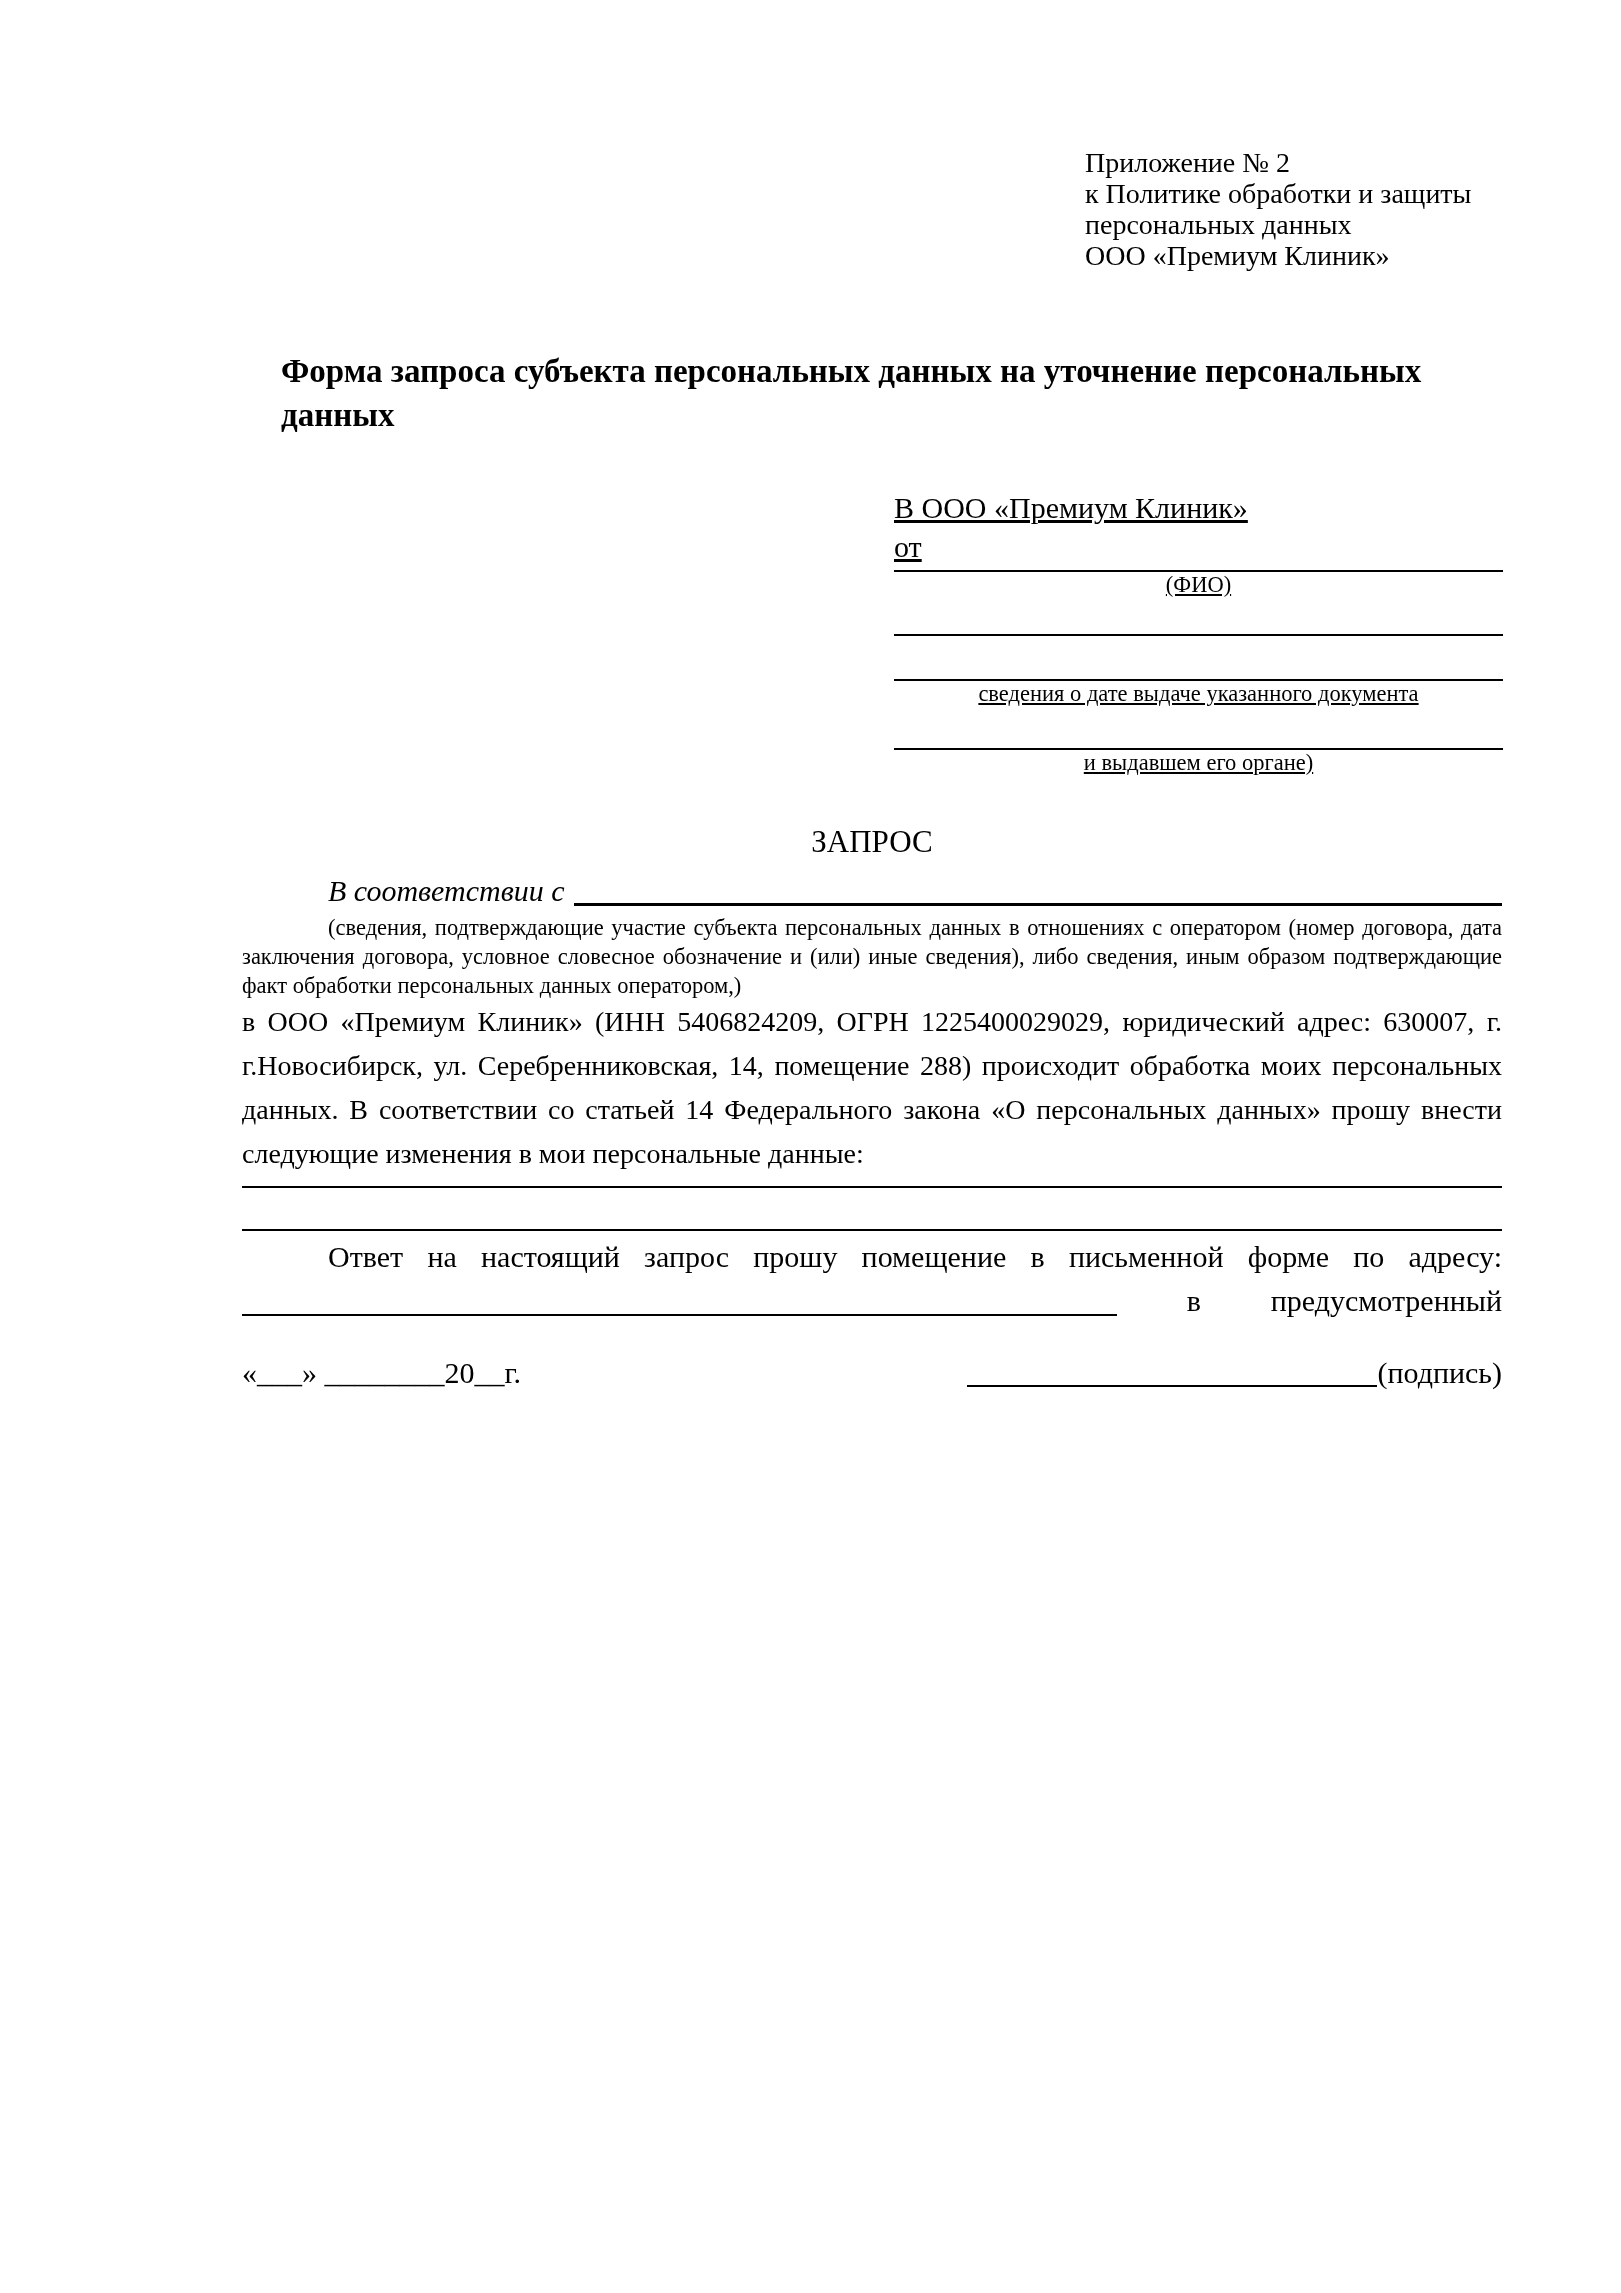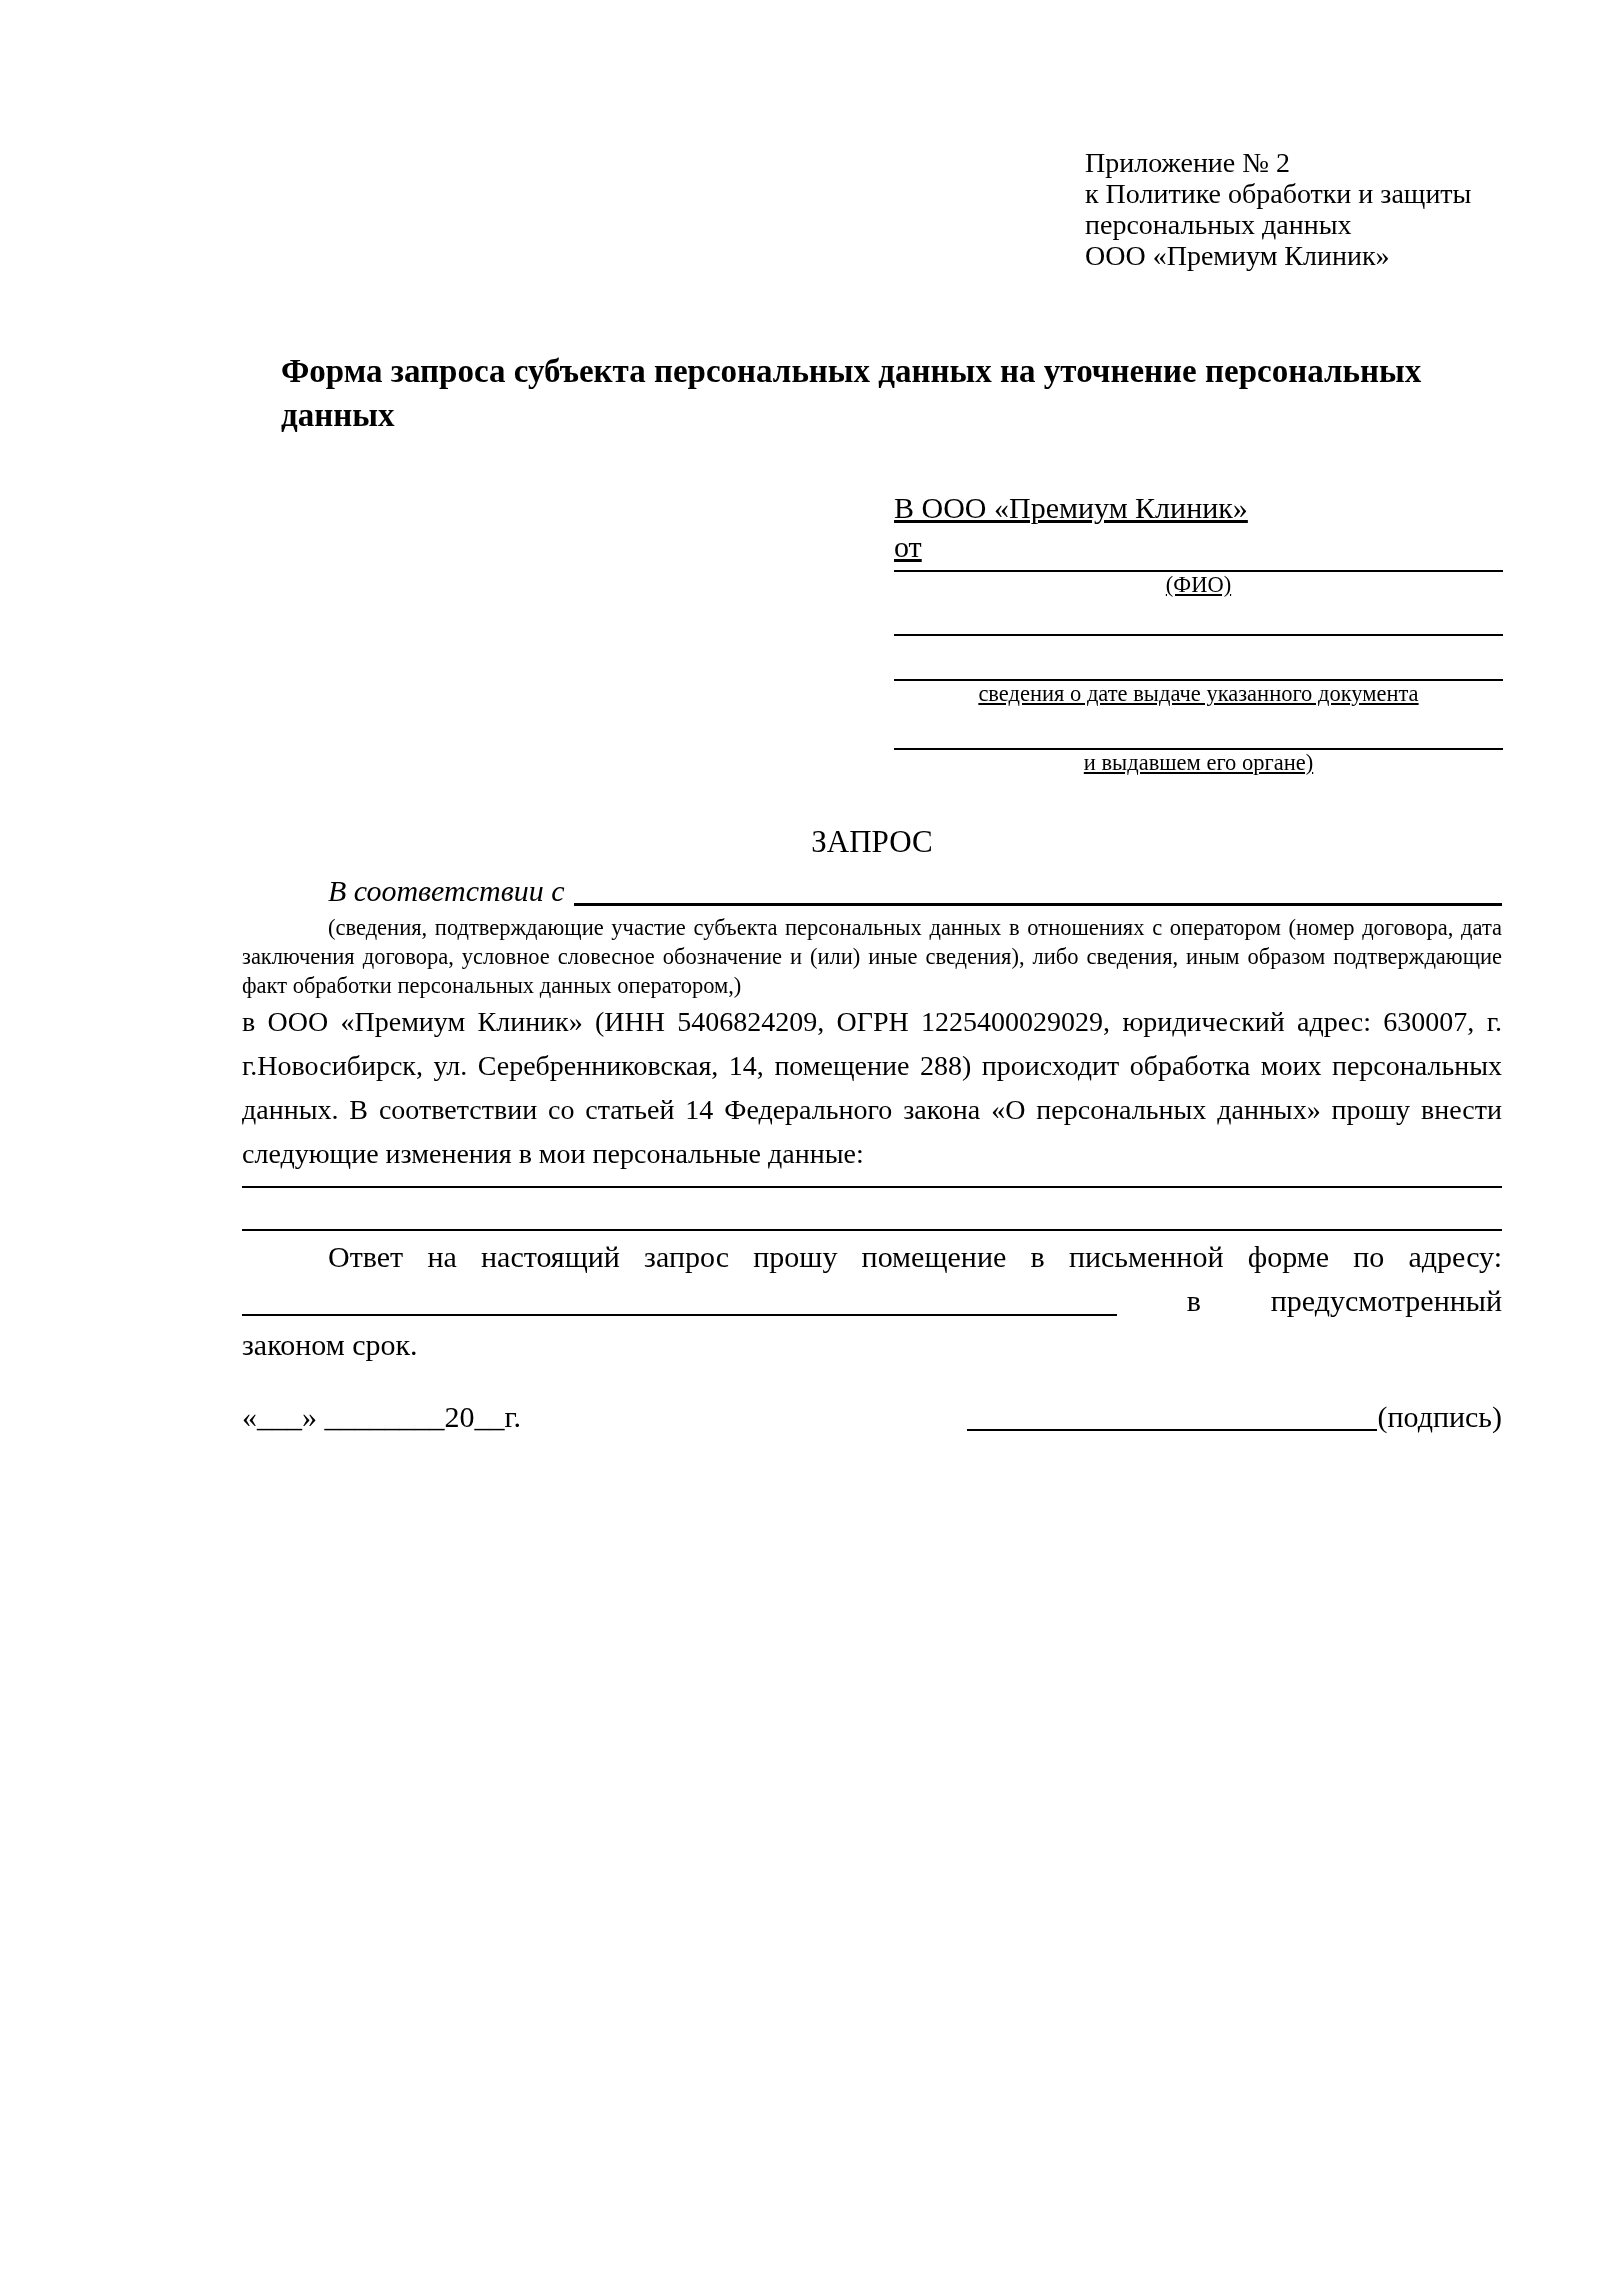--- a/index.html
+++ b/index.html
@@ -101,21 +101,20 @@
     <div class="bl bl2"></div>
 
     <div class="reply1">Ответ на настоящий запрос прошу помещение в письменной форме по адресу:</div>
 
     <div class="reply2">
       <span class="addr-fill"></span>
       <span>в</span>
       <span>предусмотренный</span>
     </div>
 
-    <div class="reply3">законом срок.</div>
 
     <div class="footer-row">
       <div>«___» ________20__г.</div>
       <div class="sig">
         <span class="sig-line"></span>
         <span>(подпись)</span>
       </div>
     </div>
 
   </div>

